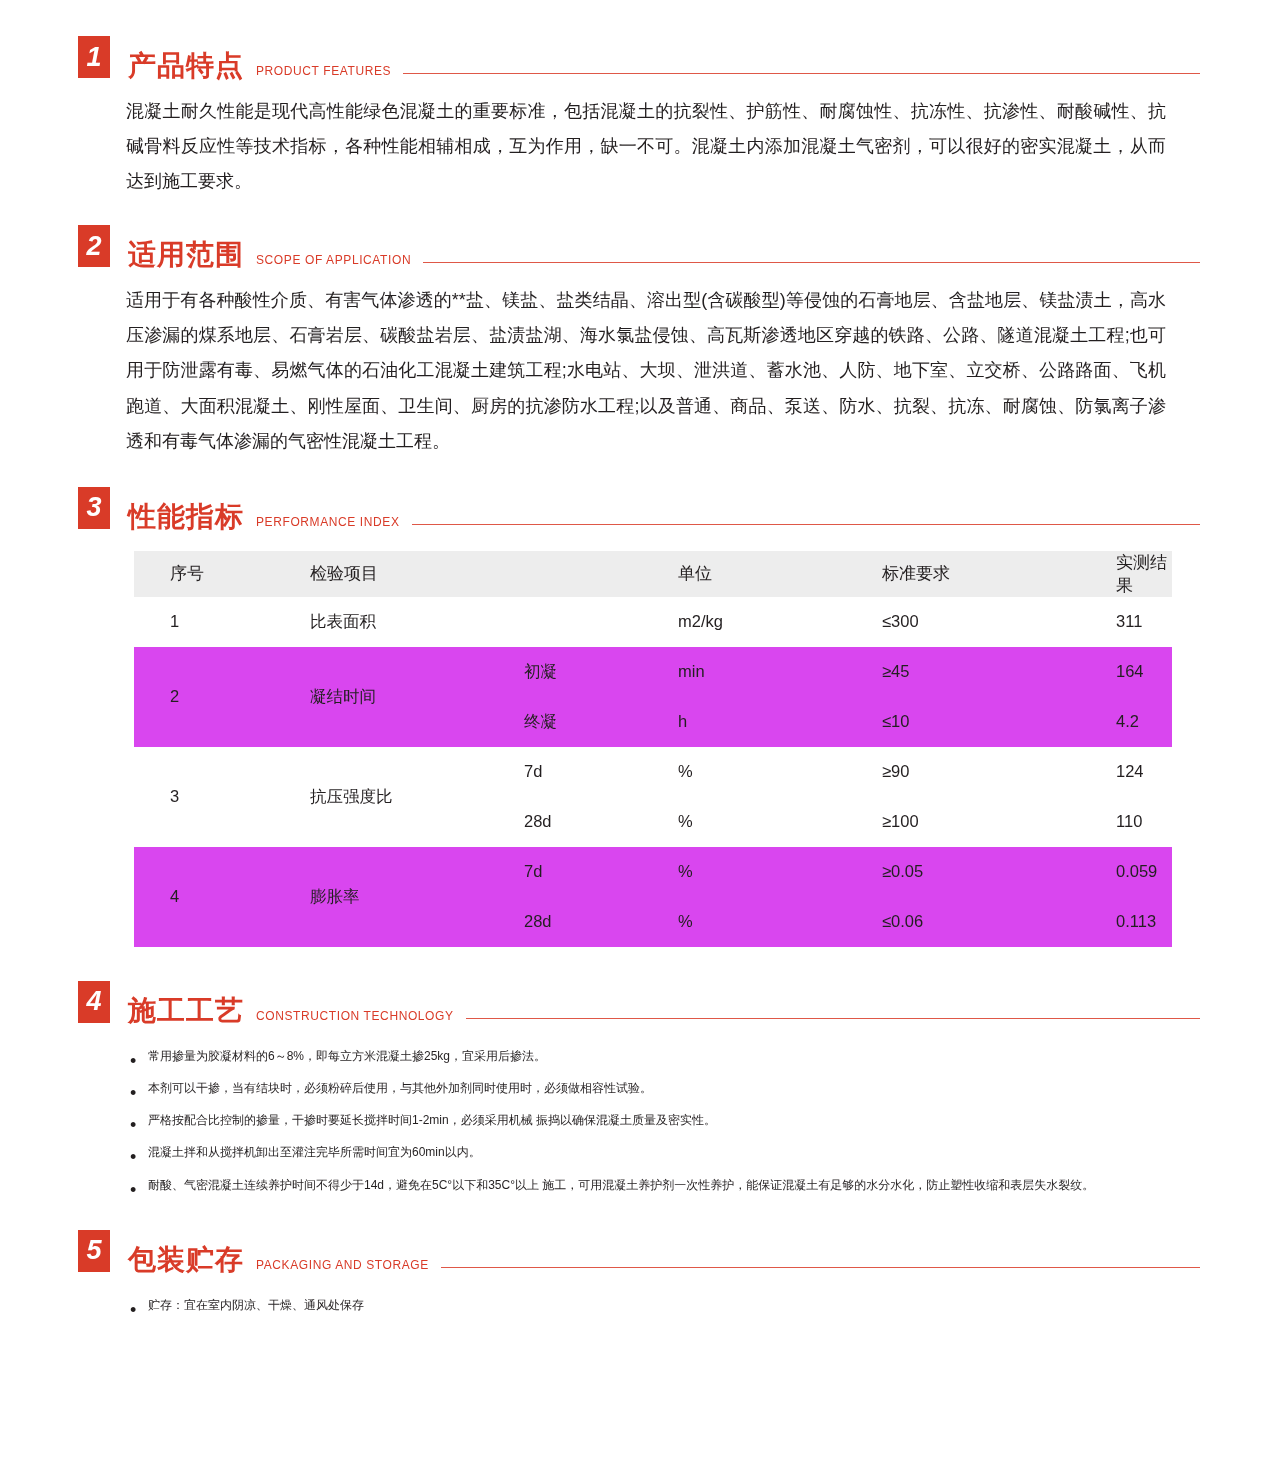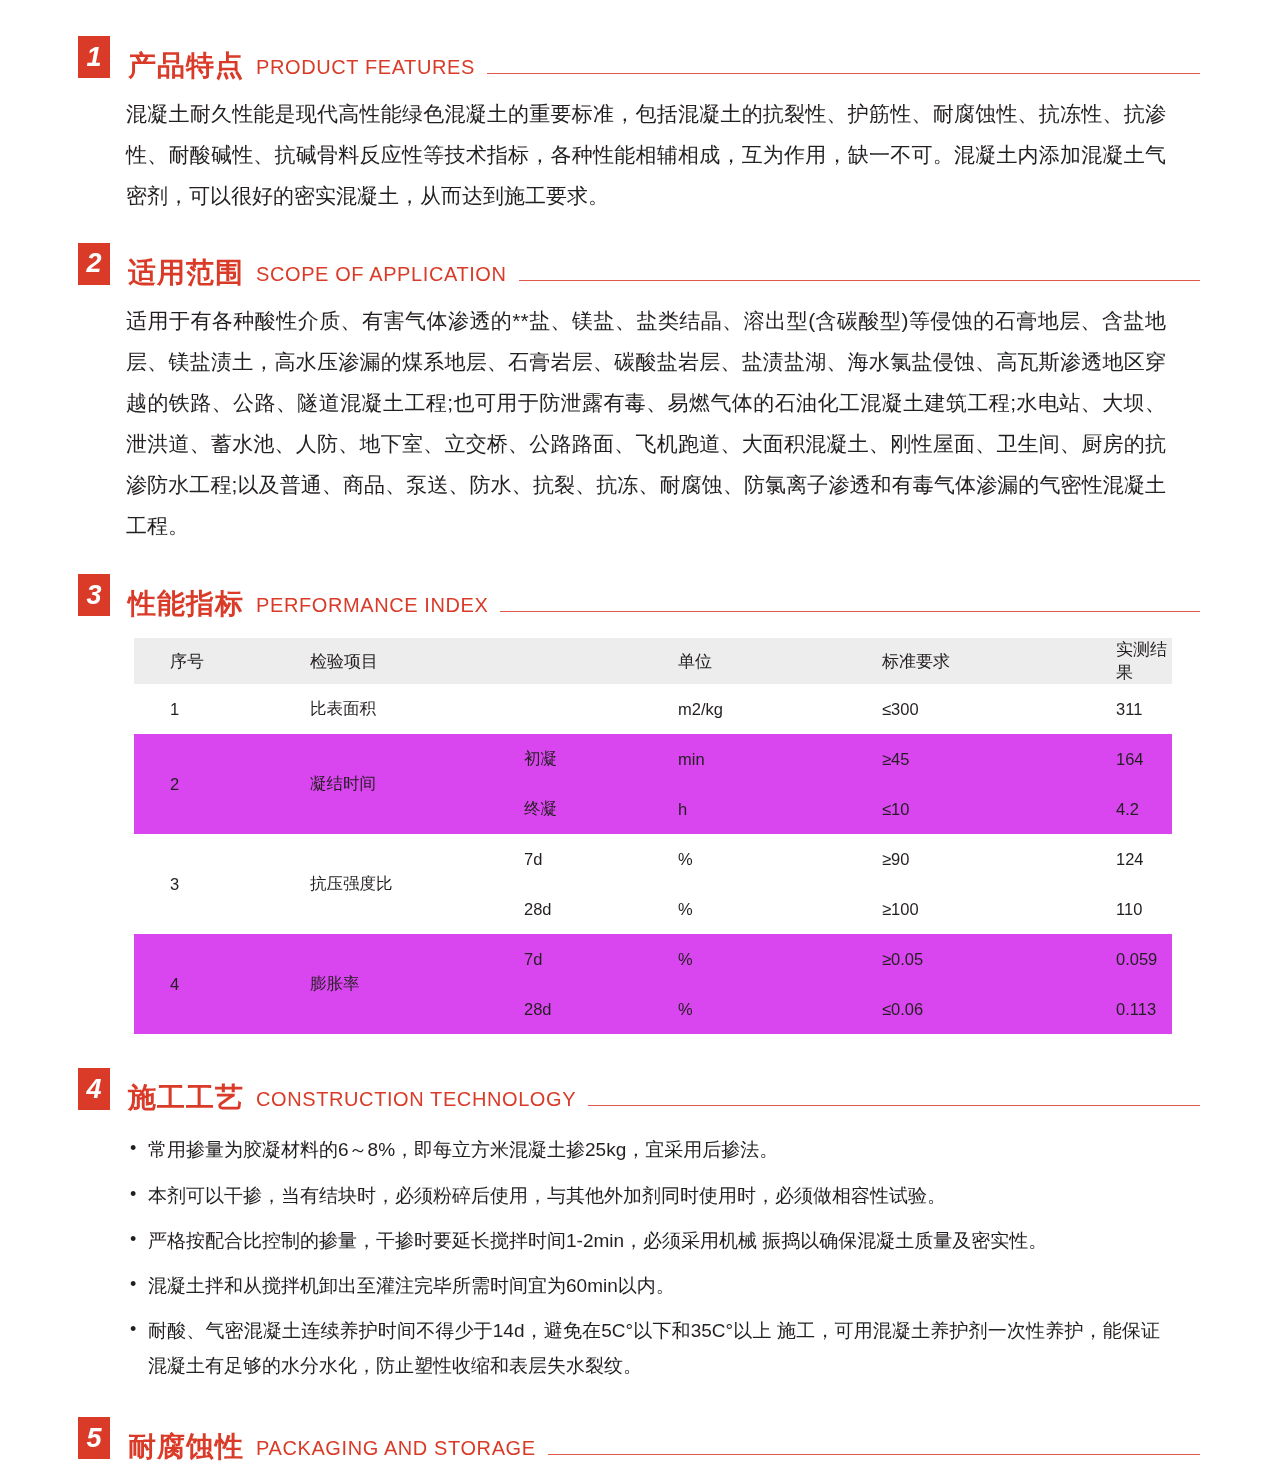--- a/index.html
+++ b/index.html
@@ -47,21 +47,21 @@
     font-size: 28px;
     font-weight: bold;
     color: #d93b28;
     margin-left: 18px;
     letter-spacing: 1px;
     line-height: 1;
     position: relative;
     top: 2px;
   }
   .head-en {
-    font-size: 20px;
+    font-size: 12px;
     color: #d93b28;
     margin-left: 12px;
     letter-spacing: 0.6px;
     line-height: 1;
     position: relative;
     top: -1px;
     white-space: nowrap;
   }
   .head-rule {
     flex: 1 1 auto;
@@ -71,21 +71,21 @@
     margin-bottom: 4px;
     opacity: .85;
   }
 
   
   .body-block {
     padding: 10px 34px 0 48px;
   }
   .body-block p {
     margin: 0;
-    font-size: 21px;
+    font-size: 18px;
     line-height: 1.95;
     color: #231f20;
     text-align: justify;
   }
   .sec1 { margin-bottom: 26px; }
   .sec2 { margin-bottom: 28px; }
 
   
   .table-wrap {
     padding: 16px 28px 0 56px;
@@ -129,21 +129,21 @@
   td.merged-no   { text-align: left; padding-left: 36px !important; }
   td.merged-item { padding-left: 20px !important; }
 
   
   .bullets {
     padding: 16px 40px 0 50px;
   }
   .bullets li {
     position: relative;
     list-style: none;
-    font-size: 19px;
+    font-size: 12px;
     line-height: 1.85;
     margin-bottom: 10px;
     padding-left: 20px;
     text-align: justify;
   }
   .bullets li::before {
     content: "•";
     position: absolute;
     left: 2px;
     top: 0;
@@ -275,21 +275,21 @@
       <li>本剂可以干掺，当有结块时，必须粉碎后使用，与其他外加剂同时使用时，必须做相容性试验。</li>
       <li>严格按配合比控制的掺量，干掺时要延长搅拌时间1-2min，必须采用机械 振捣以确保混凝土质量及密实性。</li>
       <li>混凝土拌和从搅拌机卸出至灌注完毕所需时间宜为60min以内。</li>
       <li>耐酸、气密混凝土连续养护时间不得少于14d，避免在5C°以下和35C°以上 施工，可用混凝土养护剂一次性养护，能保证混凝土有足够的水分水化，防止塑性收缩和表层失水裂纹。</li>
     </ul>
   </div>
 
   <div class="section sec5">
     <div class="section-head">
       <div class="num-badge">5</div>
-      <div class="head-cn">耐腐蚀性</div>
+      <div class="head-cn">包装贮存</div>
       <div class="head-en">PACKAGING AND STORAGE</div>
       <div class="head-rule"></div>
     </div>
     <ul class="bullets">
       <li>贮存：宜在室内阴凉、干燥、通风处保存</li>
     </ul>
   </div>
 
 </div>
 

